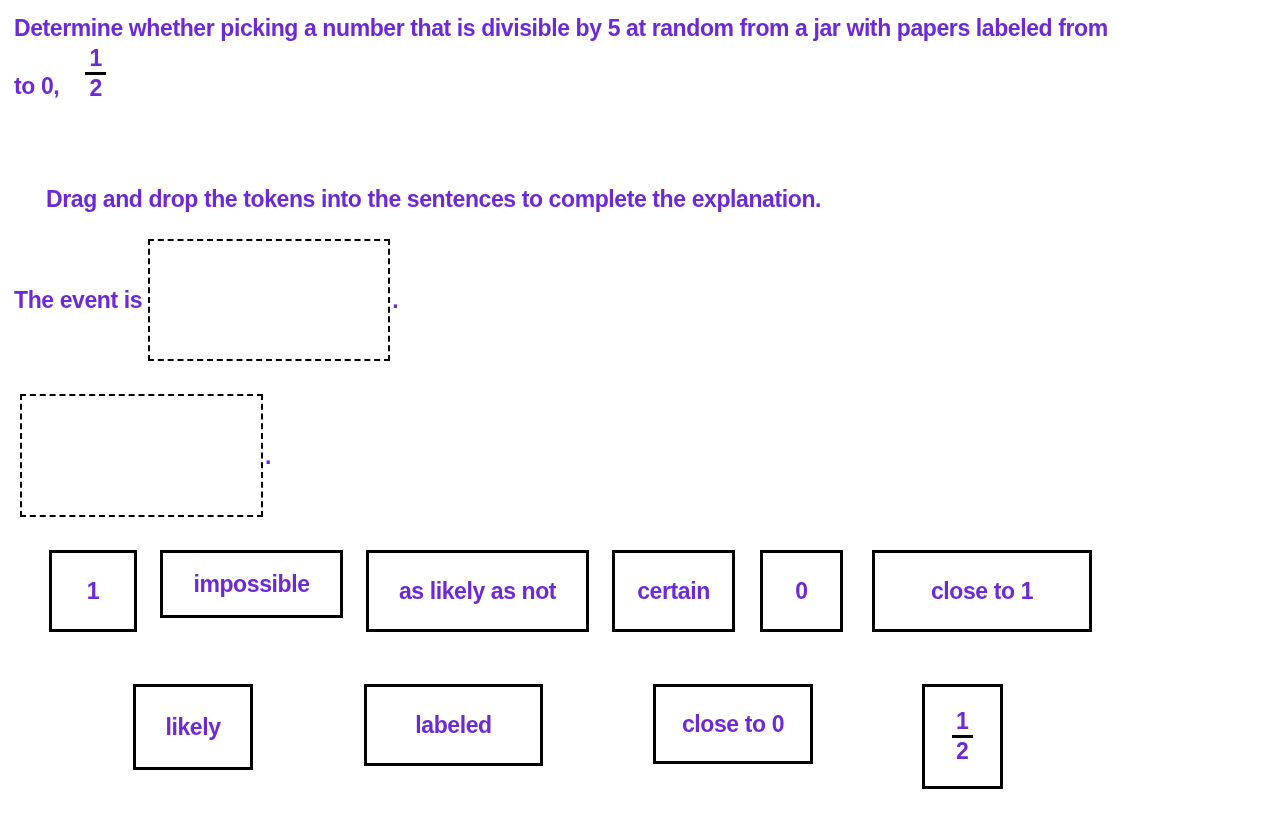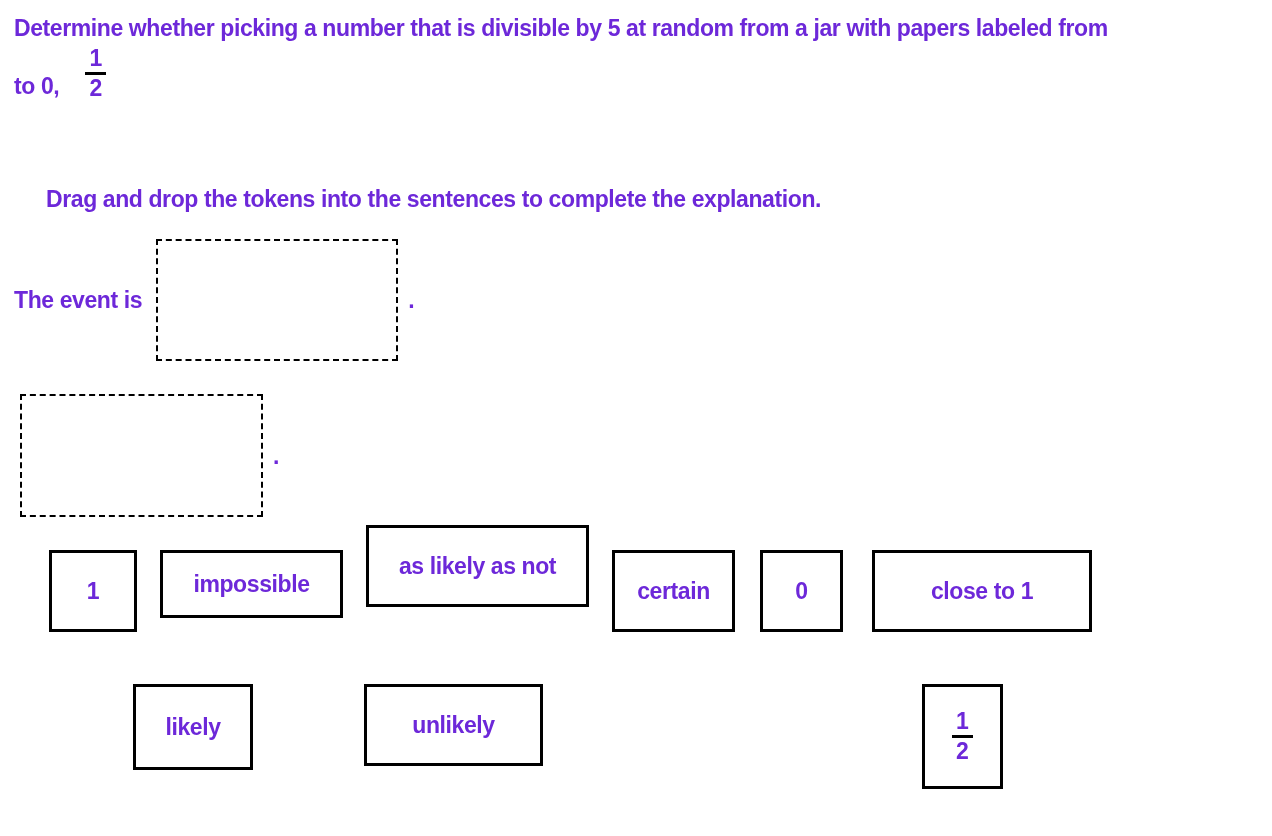--- a/index.html
+++ b/index.html
@@ -50,21 +50,20 @@
     white-space: nowrap;
     margin-left: 32px;
   }
 
   
   .sentence {
     position: absolute;
     left: 14px;
     display: flex;
     align-items: center;
-    gap: 8px;
   }
   .sentence-1 { top: 239px; height: 122px; }
   .sentence-2 { top: 394px; height: 123px; }
   .dropzone {
     box-sizing: border-box;
     border: 2.5px dashed #000000;
     background: #ffffff;
     margin-left: 6px;
   }
   .dz-1 { width: 242px; height: 122px; }
@@ -78,21 +77,21 @@
     border: 3px solid #000000;
     background: #ffffff;
     display: flex;
     align-items: center;
     justify-content: center;
     text-align: center;
     cursor: grab;
   }
   .tk-1          { left: 49px;  top: 550px; width: 88px;  height: 82px; }
   .tk-impossible { left: 160px; top: 550px; width: 183px; height: 68px; }
-  .tk-aslikely   { left: 366px; top: 525px; width: 223px; height: 82px; }
+  .tk-aslikely   { left: 366px; top: 550px; width: 223px; height: 82px; }
   .tk-certain    { left: 612px; top: 550px; width: 123px; height: 82px; justify-content: center; }
   .tk-0          { left: 760px; top: 550px; width: 83px;  height: 82px; }
   .tk-closeto1   { left: 872px; top: 550px; width: 220px; height: 82px; align-items: center; }
   .tk-likely     { left: 133px; top: 684px; width: 120px; height: 86px; }
   .tk-unlikely   { left: 364px; top: 684px; width: 179px; height: 82px; }
   .tk-closeto0   { left: 653px; top: 684px; width: 160px; height: 80px; }
   .tk-half       { left: 922px; top: 684px; width: 81px;  height: 105px; flex-direction: column; }
 </style>
 </head>
 <body>
@@ -140,21 +139,24 @@
     <span>0</span>
   </div>
   <div class="token txt tk-closeto1">
     <span>close to 1</span>
   </div>
 
   <div class="token txt tk-likely">
     <span>likely</span>
   </div>
   <div class="token txt tk-unlikely">
-    <span>unlikely</span>
+    <span>labeled</span>
+  </div>
+  <div class="token txt tk-closeto0">
+    <span>close to 0</span>
   </div>
   <div class="token txt tk-half">
     <span class="frac">
       <span class="fnum">1</span>
       <span class="fbar"></span>
       <span class="fden">2</span>
     </span>
   </div>
 
 </div>

